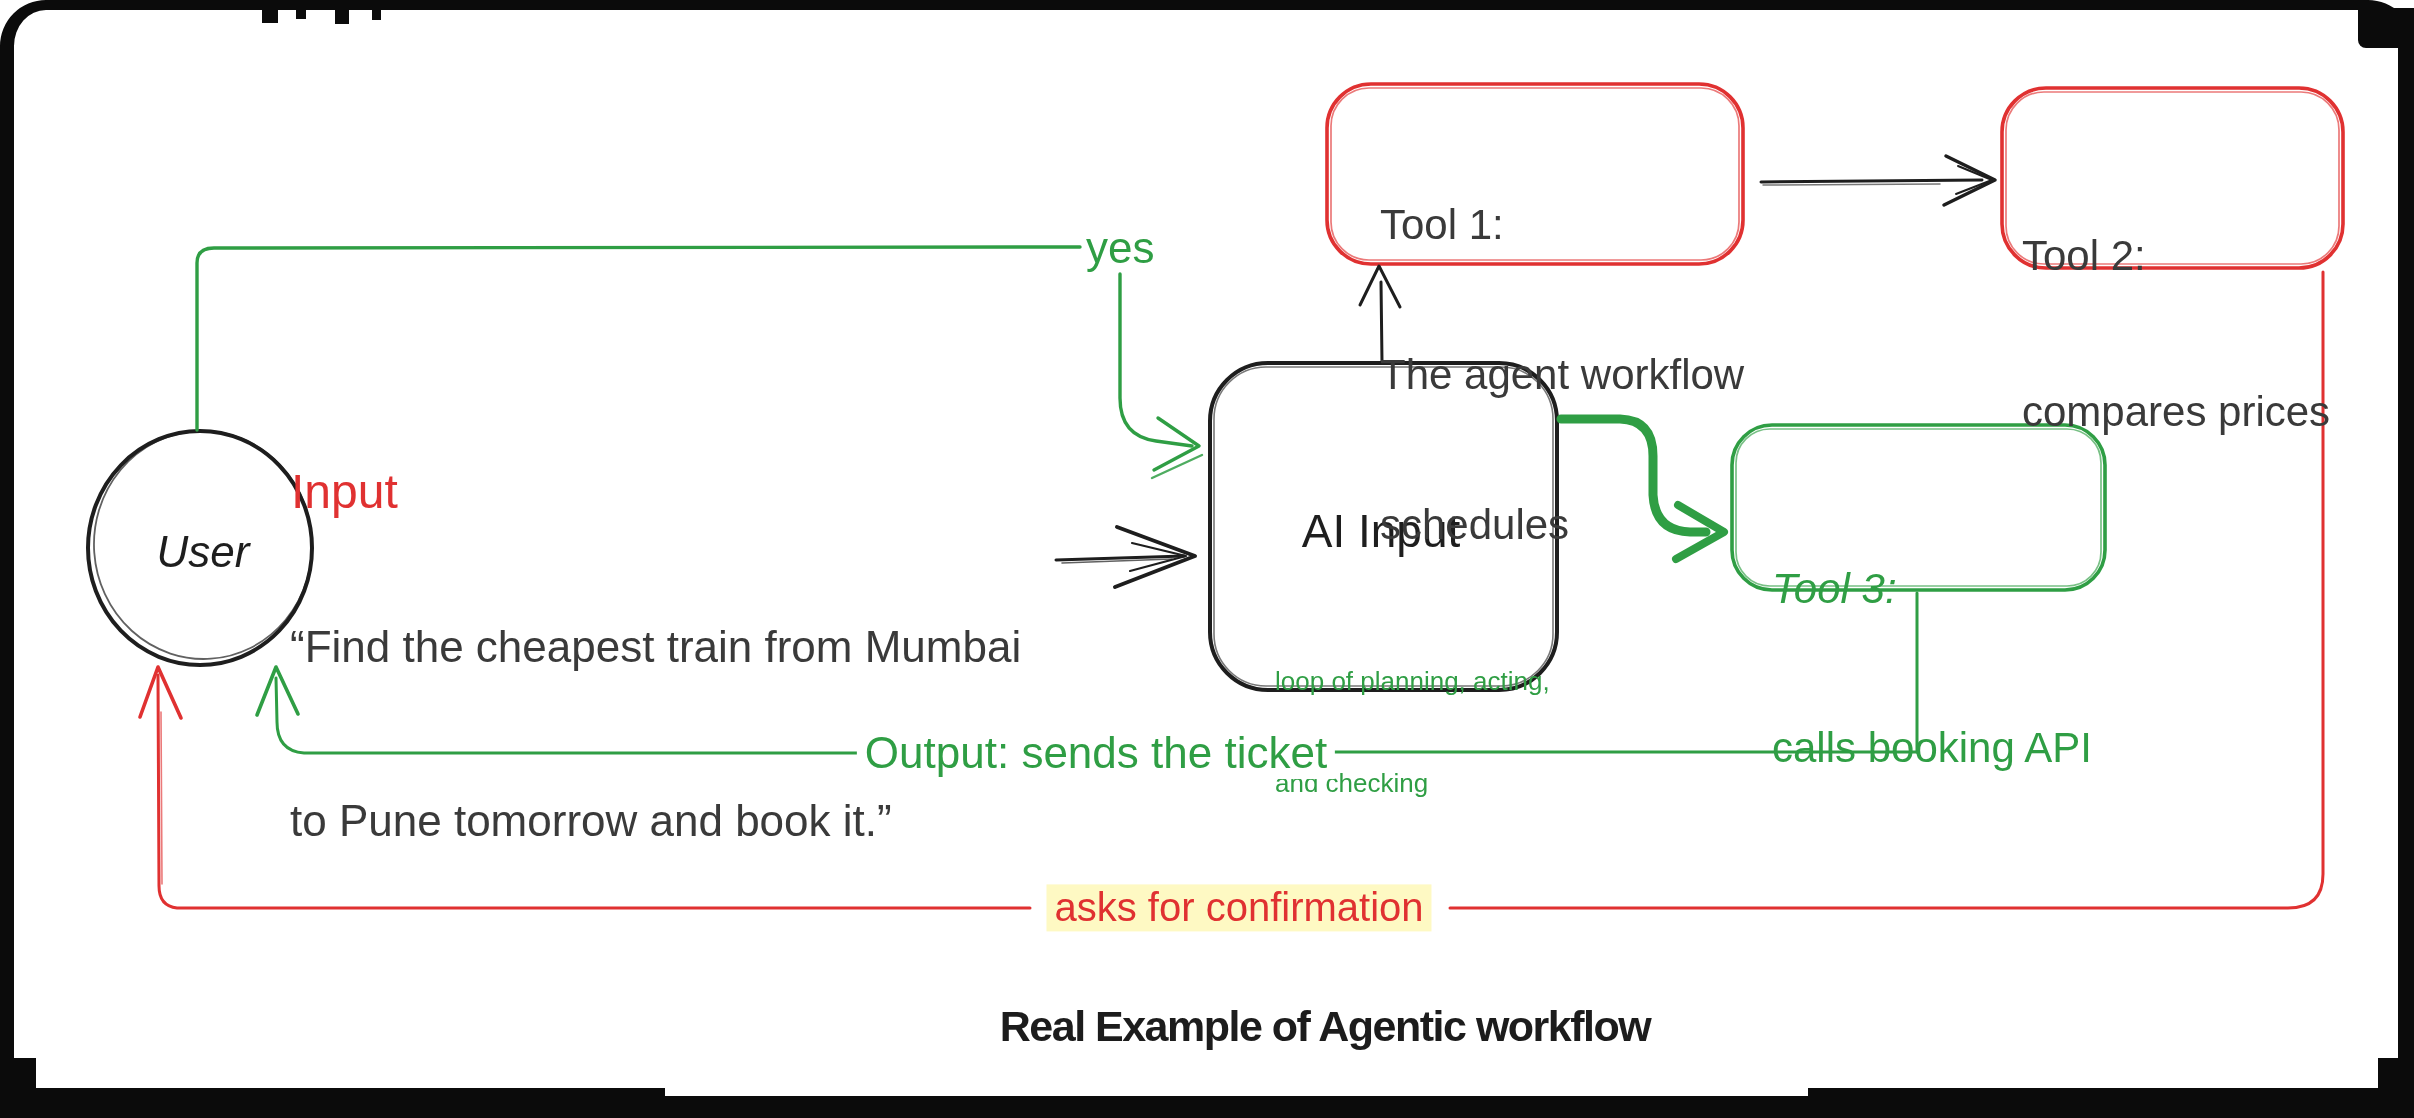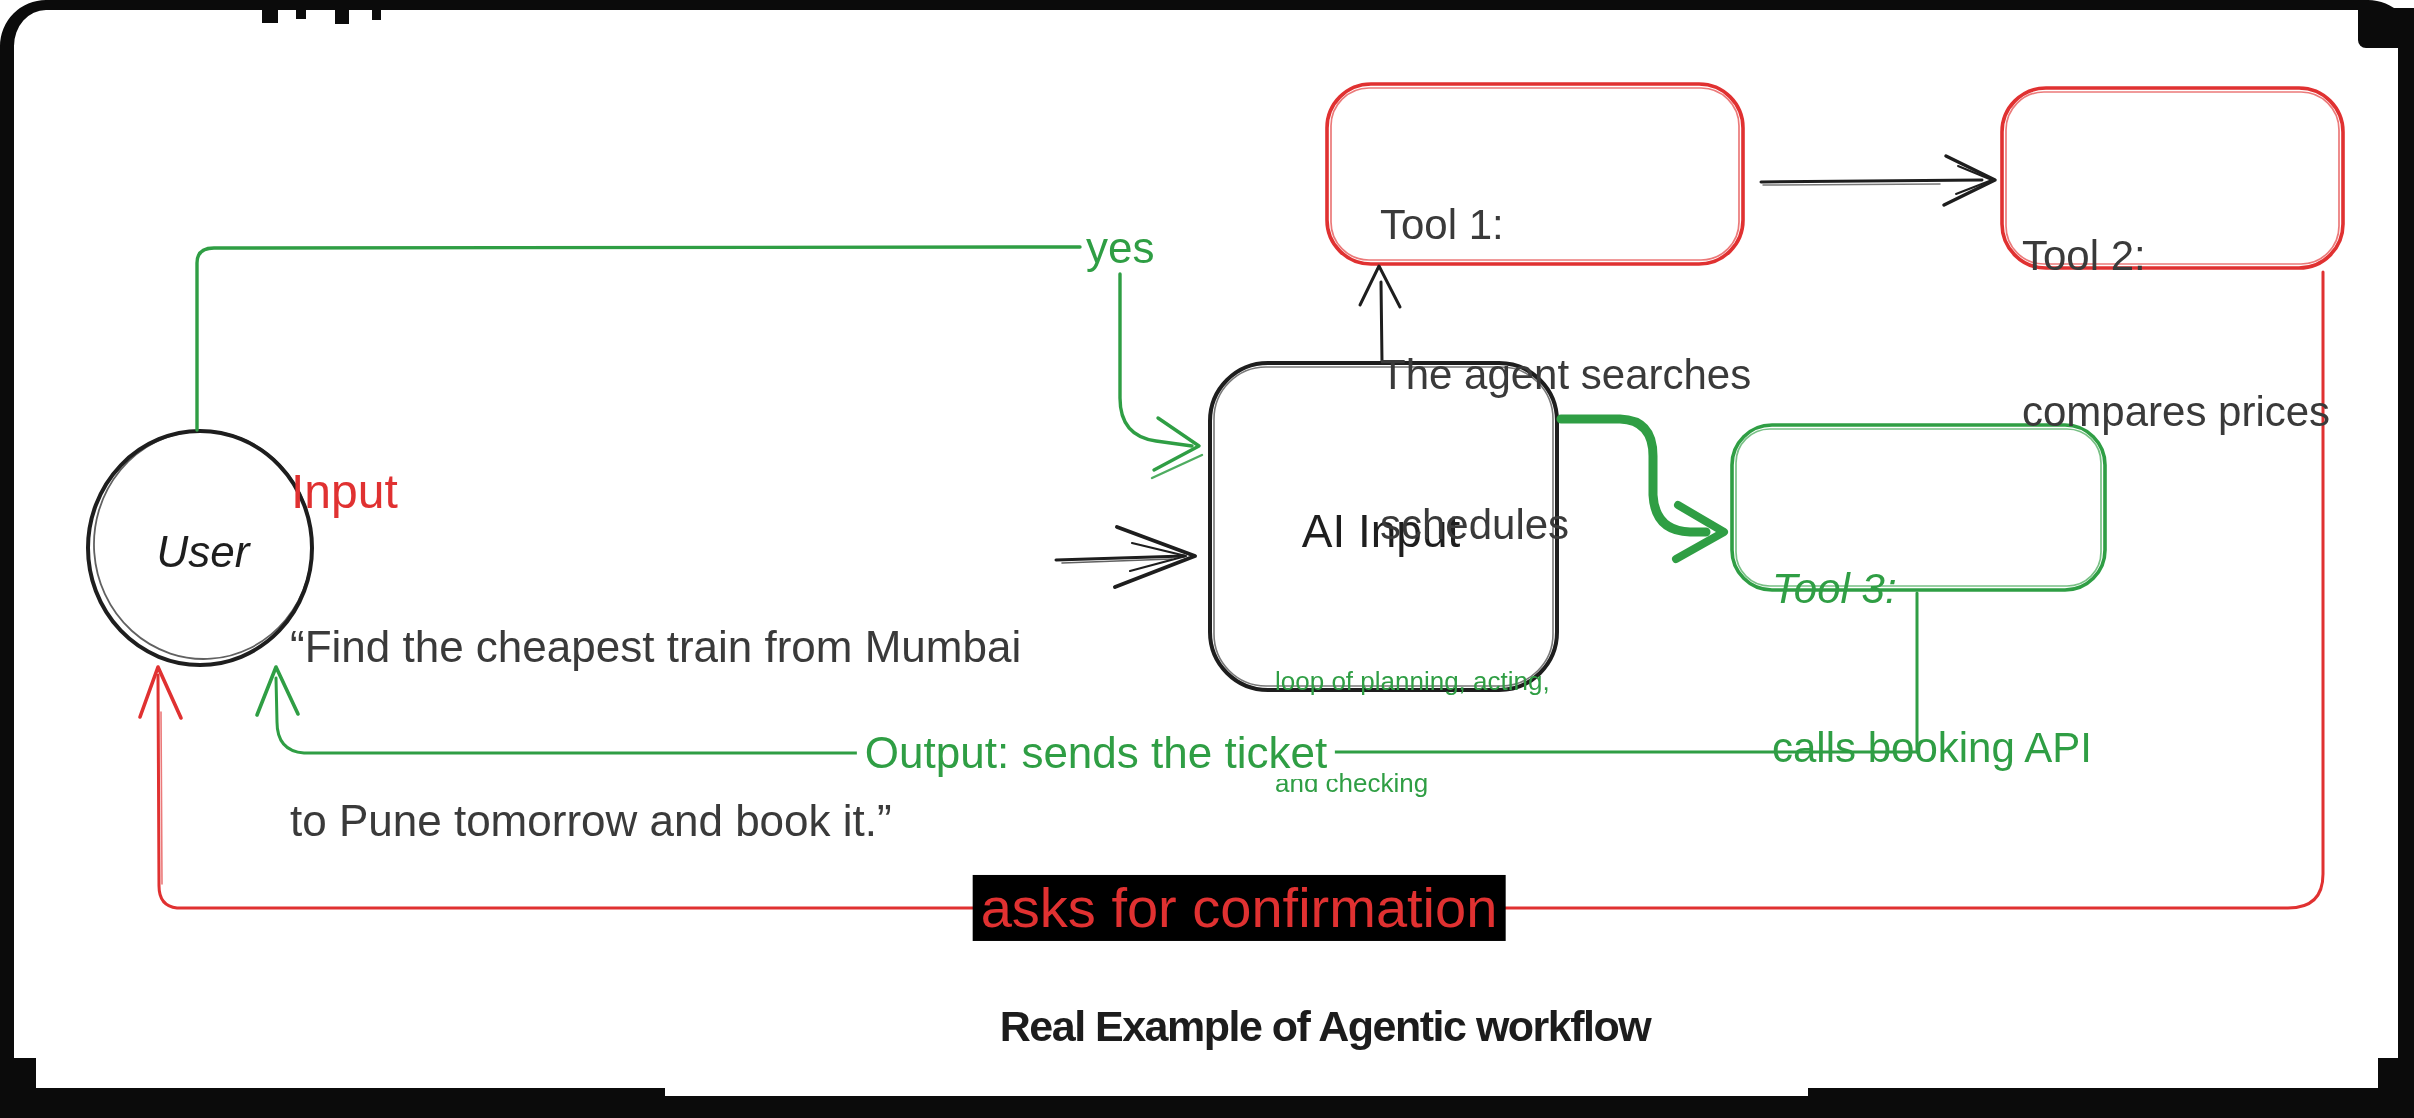--- a/index.html
+++ b/index.html
@@ -110,37 +110,37 @@
 
   <div class="lbl ink center" style="left:1381px;top:531px;font-size:46px;">AI Input</div>
 
   <div class="lbl green" style="left:1247px;top:596px;font-size:26px;line-height:34px;margin-left:28px;">
     <span style="display:block;">loop of planning, acting,</span>
     <span style="display:block;">and checking</span>
   </div>
 
   <div class="lbl" style="left:1380px;top:100px;font-size:42px;line-height:50px;">
     <span style="display:block;">Tool 1:</span>
-    <span style="display:block;">The agent searches</span>
+    <span style="display:block;">The agent workflow</span>
     <span style="display:block;">schedules</span>
   </div>
 
   <div class="lbl" style="left:2022px;top:126px;font-size:42px;line-height:52px;">
     <span style="display:block;">Tool 2:</span>
     <span style="display:block;">compares prices</span>
   </div>
 
   <div class="lbl green" style="left:1772px;top:456px;font-size:42px;line-height:53px;">
     <span style="display:block;font-style:italic;">Tool 3:</span>
     <span style="display:block;">calls booking API</span>
   </div>
 
   <div class="lbl green center" style="left:1096px;top:753px;font-size:44px;background:#fff;padding:0 8px;text-align:center;">Output: sends the ticket</div>
 
-  <div class="lbl red center" style="left:1239px;top:908px;font-size:56px;background:#000000;padding:0 8px;">asks for confirmation</div>
+  <div class="lbl red center" style="left:1239px;top:908px;font-size:40px;background:#fef9c3;padding:0 8px;">asks for confirmation</div>
 
   <div class="lbl center" style="left:1325px;top:1026px;font-size:43px;font-weight:bold;letter-spacing:-1.5px;color:#1c1c1c;">Real Example of Agentic workflow</div>
 
   <div class="frame"></div>
   <div class="notch" style="left:262px;top:8px;width:16px;height:15px;"></div>
   <div class="notch" style="left:296px;top:8px;width:10px;height:11px;"></div>
   <div class="notch" style="left:335px;top:8px;width:14px;height:16px;"></div>
   <div class="notch" style="left:372px;top:8px;width:9px;height:12px;"></div>
   <div class="notch" style="left:2358px;top:8px;width:56px;height:40px;border-radius:0 0 0 8px;"></div>
   <div class="notch" style="left:0px;top:1088px;width:665px;height:30px;"></div>

